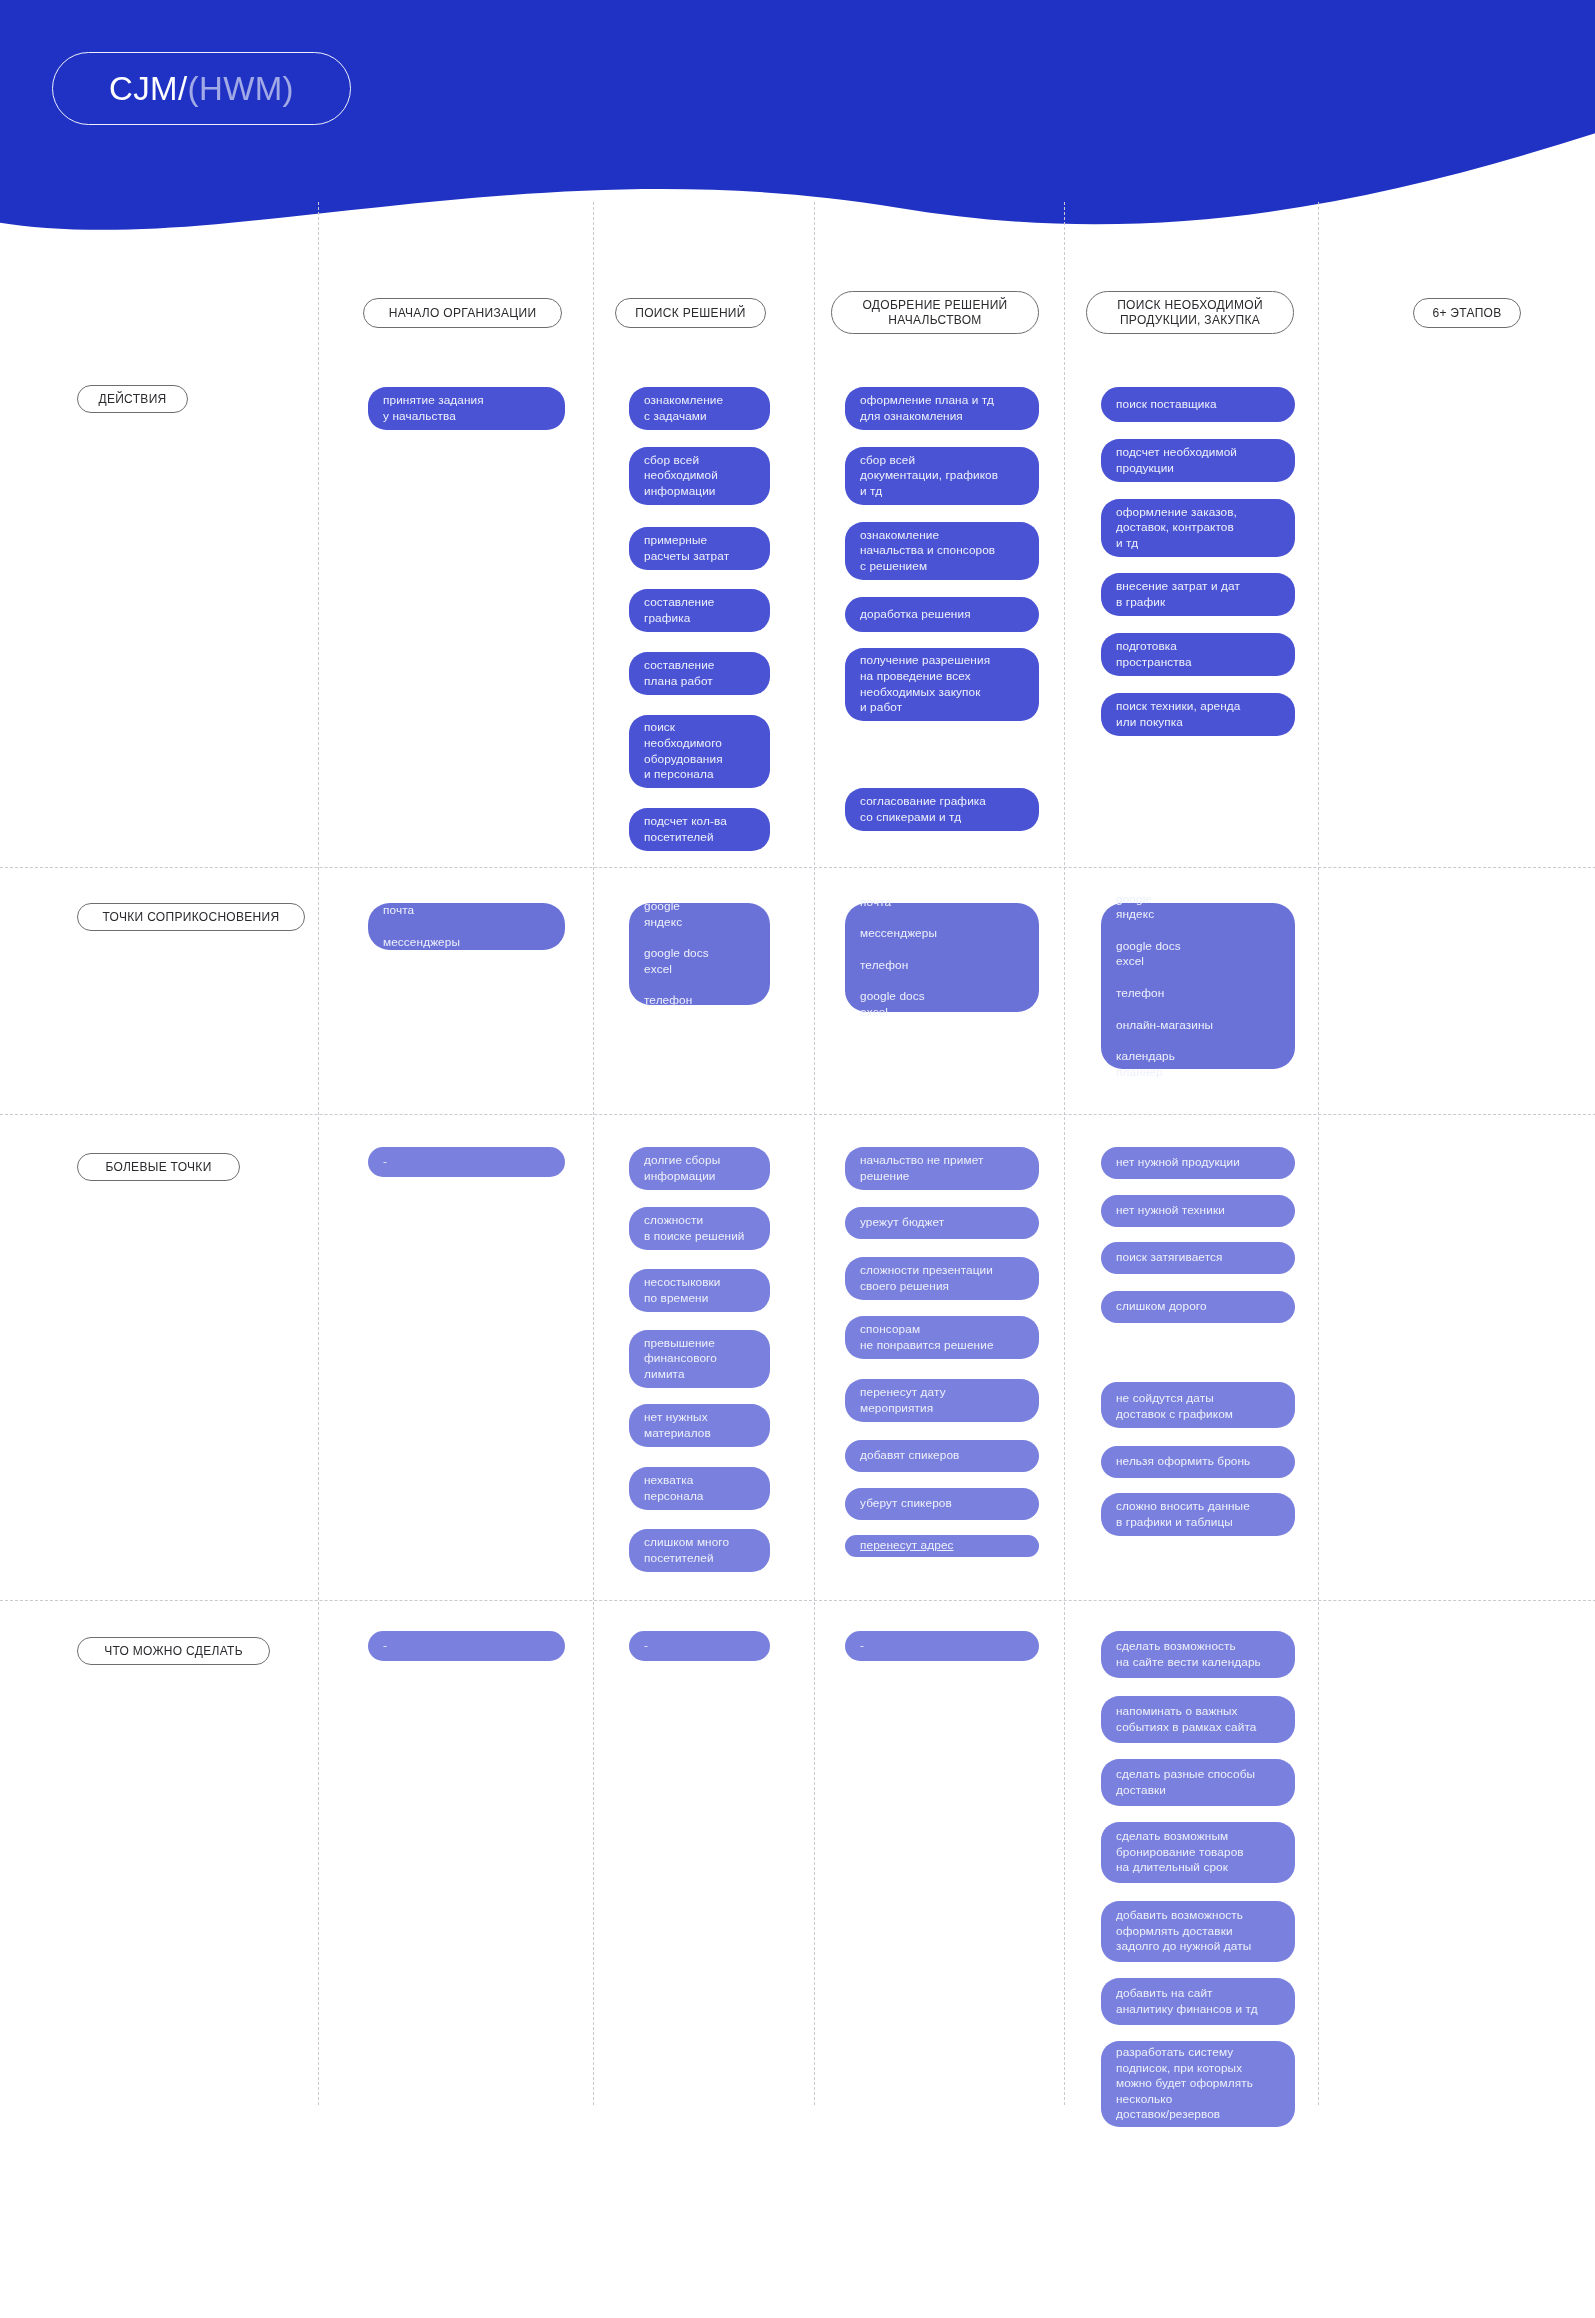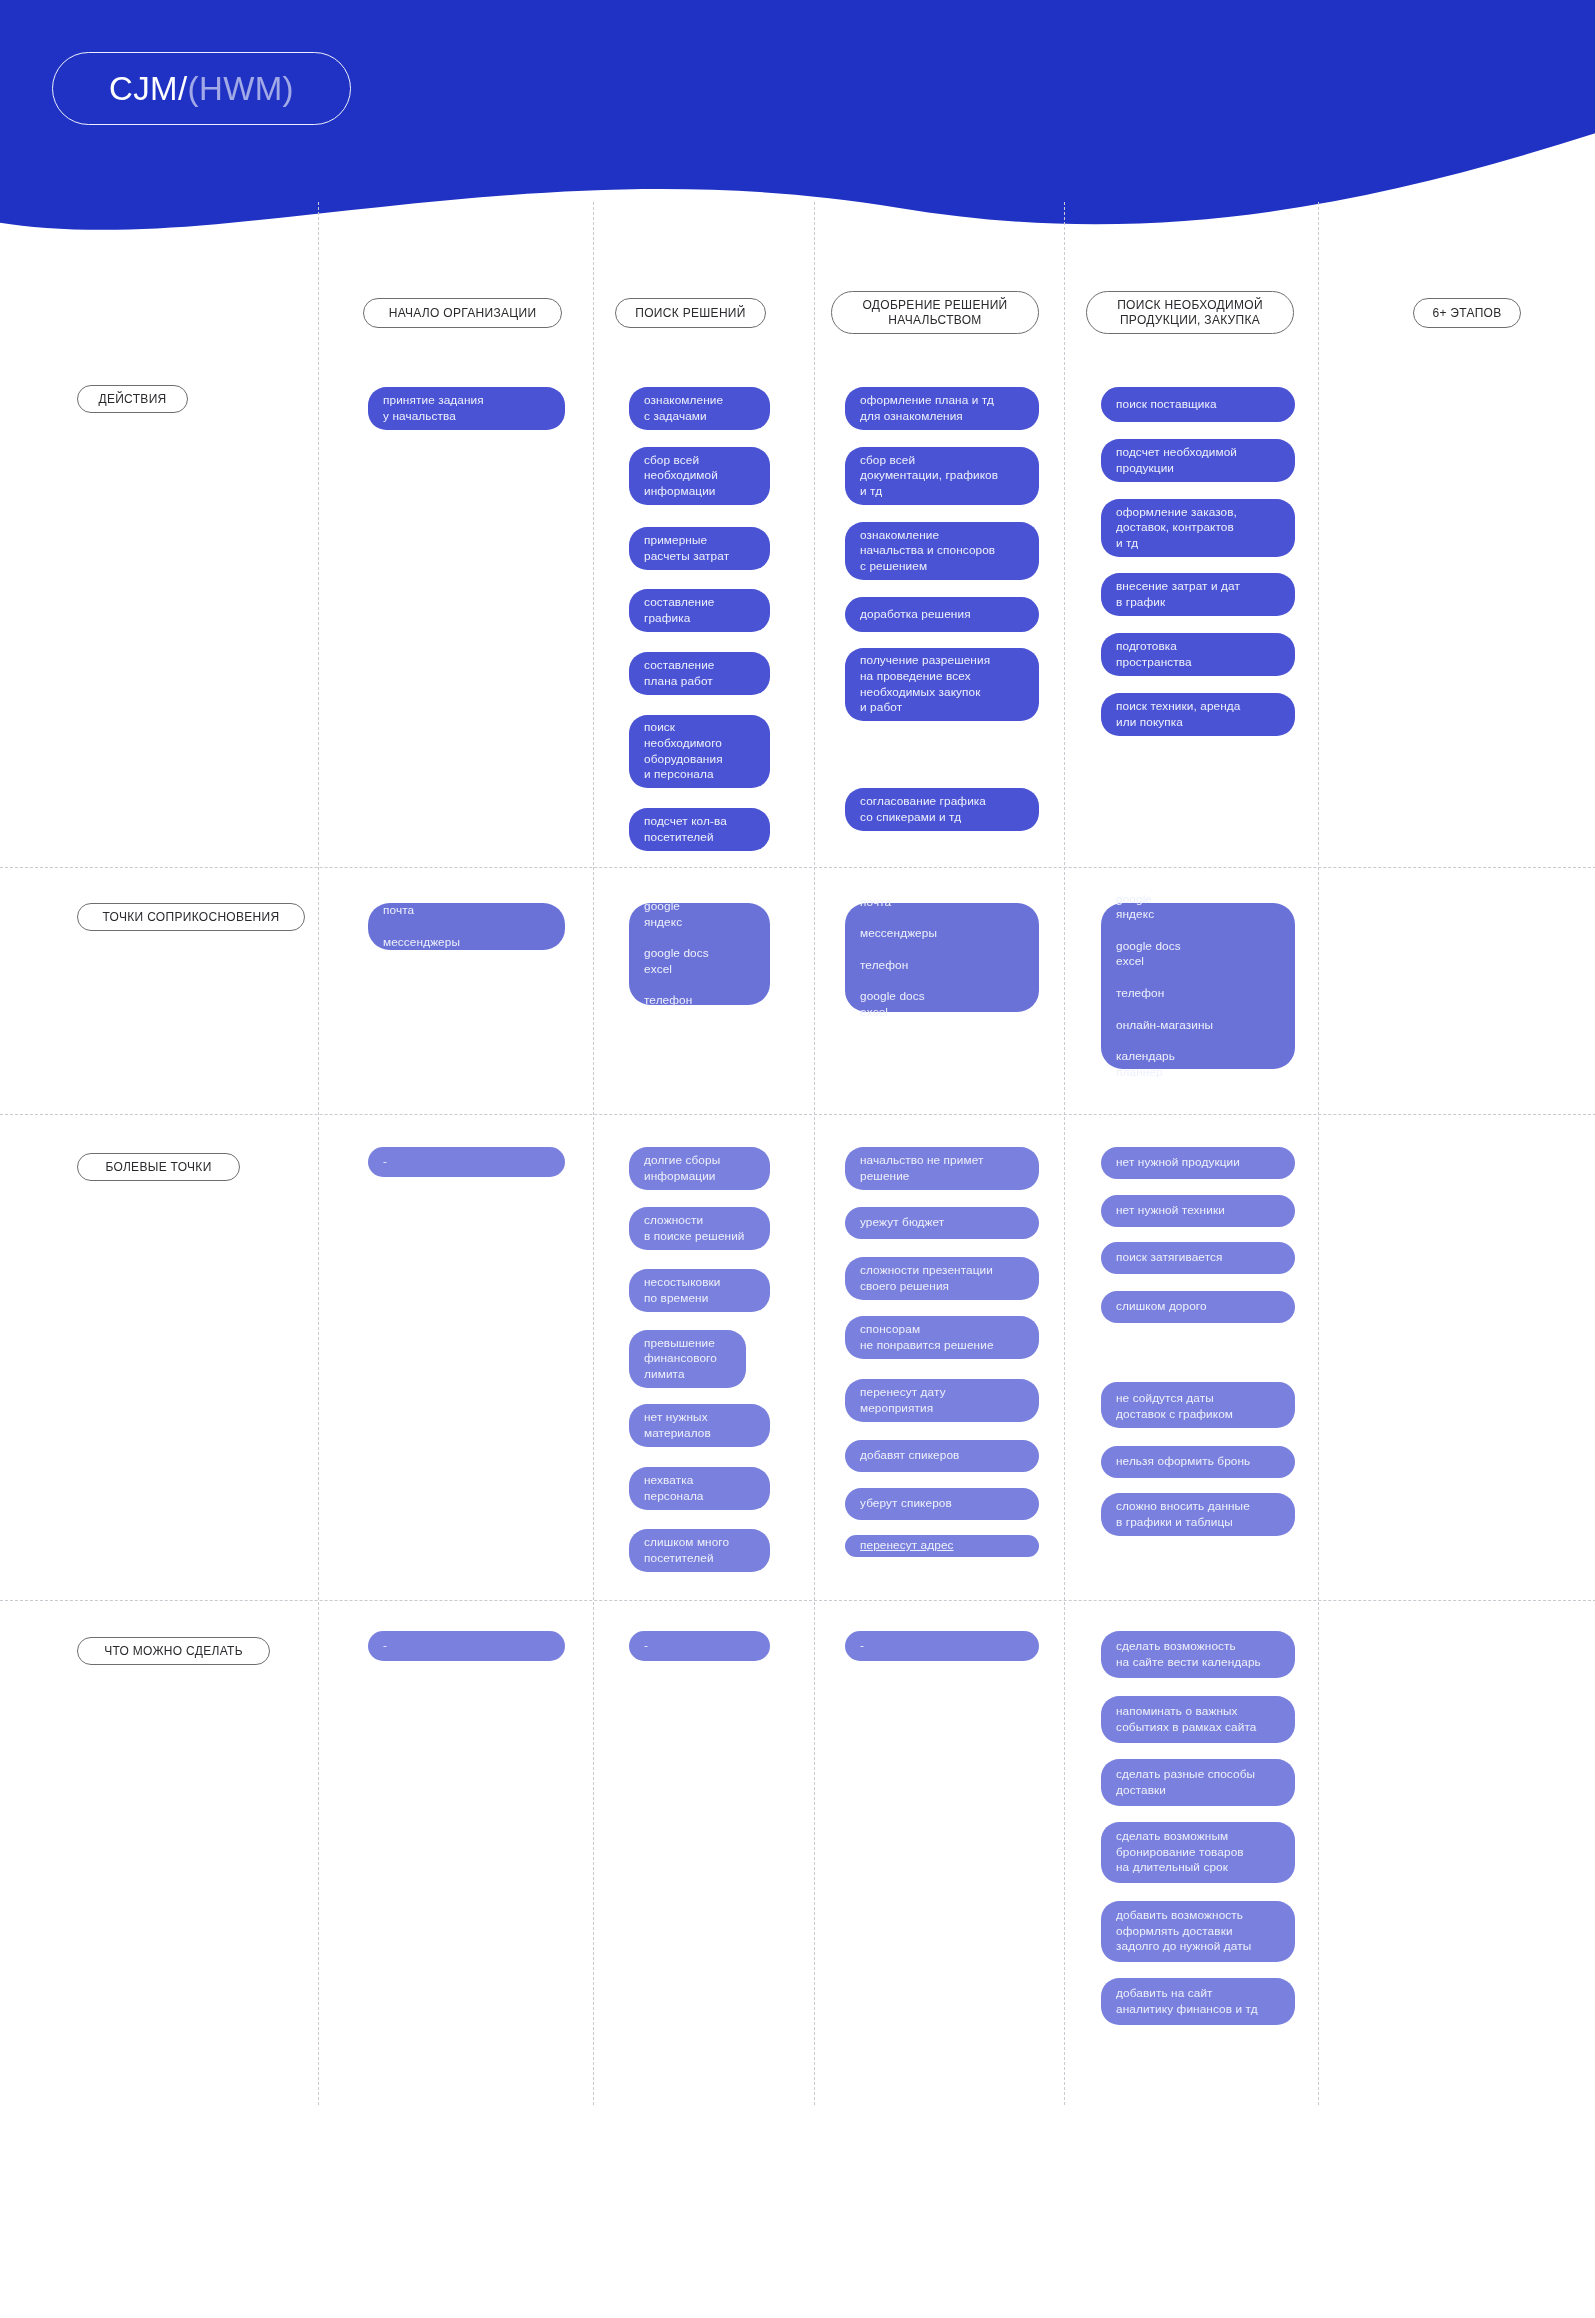--- a/index.html
+++ b/index.html
@@ -206,21 +206,21 @@
   <div class="card tone-group" style="left:1101px; top:903px; width:194px; height:166px; padding-top:13.3px; padding-bottom:13.3px;"><div class="grp"><span class="grp-line">google</span><span class="grp-line">яндекс</span></div><div class="grp"><span class="grp-line">google docs</span><span class="grp-line">excel</span></div><div class="grp"><span class="grp-line">телефон</span></div><div class="grp"><span class="grp-line">онлайн-магазины</span></div><div class="grp"><span class="grp-line">календарь</span><span class="grp-line">планнер</span></div></div>
 
   <div class="card tone-soft" style="left:368px; top:1147px; width:197px; height:30px;">-</div>
 
   <div class="card tone-soft" style="left:629px; top:1147px; width:141px; height:43px;">долгие сборы
 информации</div>
   <div class="card tone-soft" style="left:629px; top:1207px; width:141px; height:43px;">сложности
 в поиске решений</div>
   <div class="card tone-soft" style="left:629px; top:1269px; width:141px; height:43px;">несостыковки
 по времени</div>
-  <div class="card tone-soft" style="left:629px; top:1330px; width:117px; height:58px;">превышение
+  <div class="card tone-soft" style="left:629px; top:1330px; width:141px; height:58px;">превышение
 финансового
 лимита</div>
   <div class="card tone-soft" style="left:629px; top:1404px; width:141px; height:43px;">нет нужных
 материалов</div>
   <div class="card tone-soft" style="left:629px; top:1467px; width:141px; height:43px;">нехватка
 персонала</div>
   <div class="card tone-soft" style="left:629px; top:1529px; width:141px; height:43px;">слишком много
 посетителей</div>
 
   <div class="card tone-soft" style="left:845px; top:1147px; width:194px; height:43px;">начальство не примет
@@ -258,15 +258,20 @@
   <div class="card tone-soft" style="left:1101px; top:1759px; width:194px; height:47px;">сделать разные способы
 доставки</div>
   <div class="card tone-soft" style="left:1101px; top:1822px; width:194px; height:61px;">сделать возможным
 бронирование товаров
 на длительный срок</div>
   <div class="card tone-soft" style="left:1101px; top:1901px; width:194px; height:61px;">добавить возможность
 оформлять доставки
 задолго до нужной даты</div>
   <div class="card tone-soft" style="left:1101px; top:1978px; width:194px; height:47px;">добавить на сайт
 аналитику финансов и тд</div>
+  <div class="card tone-soft" style="left:1101px; top:2041px; width:194px; height:86px;">разработать систему
+подписок, при которых
+можно будет оформлять
+несколько
+доставок/резервов</div>
 
 </div>
 
 
 </body></html>

